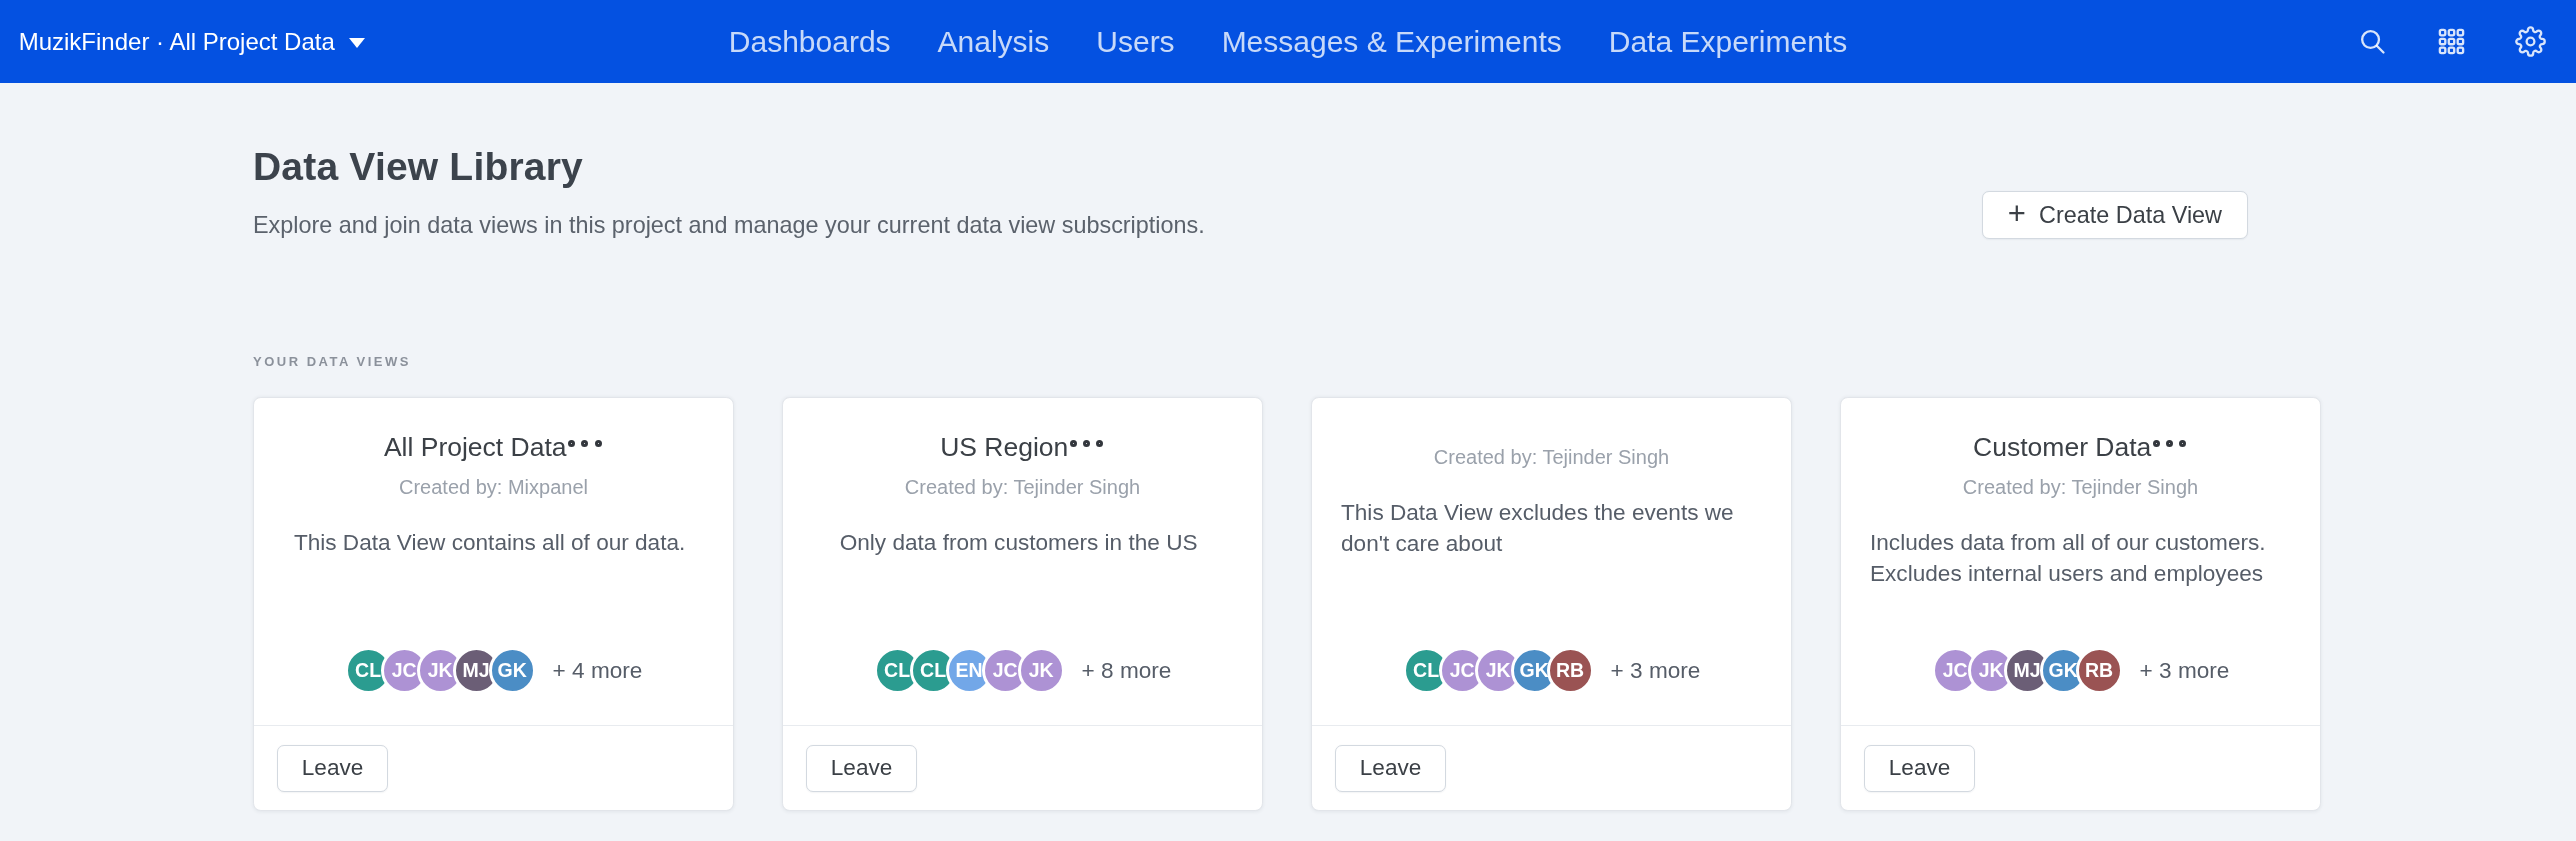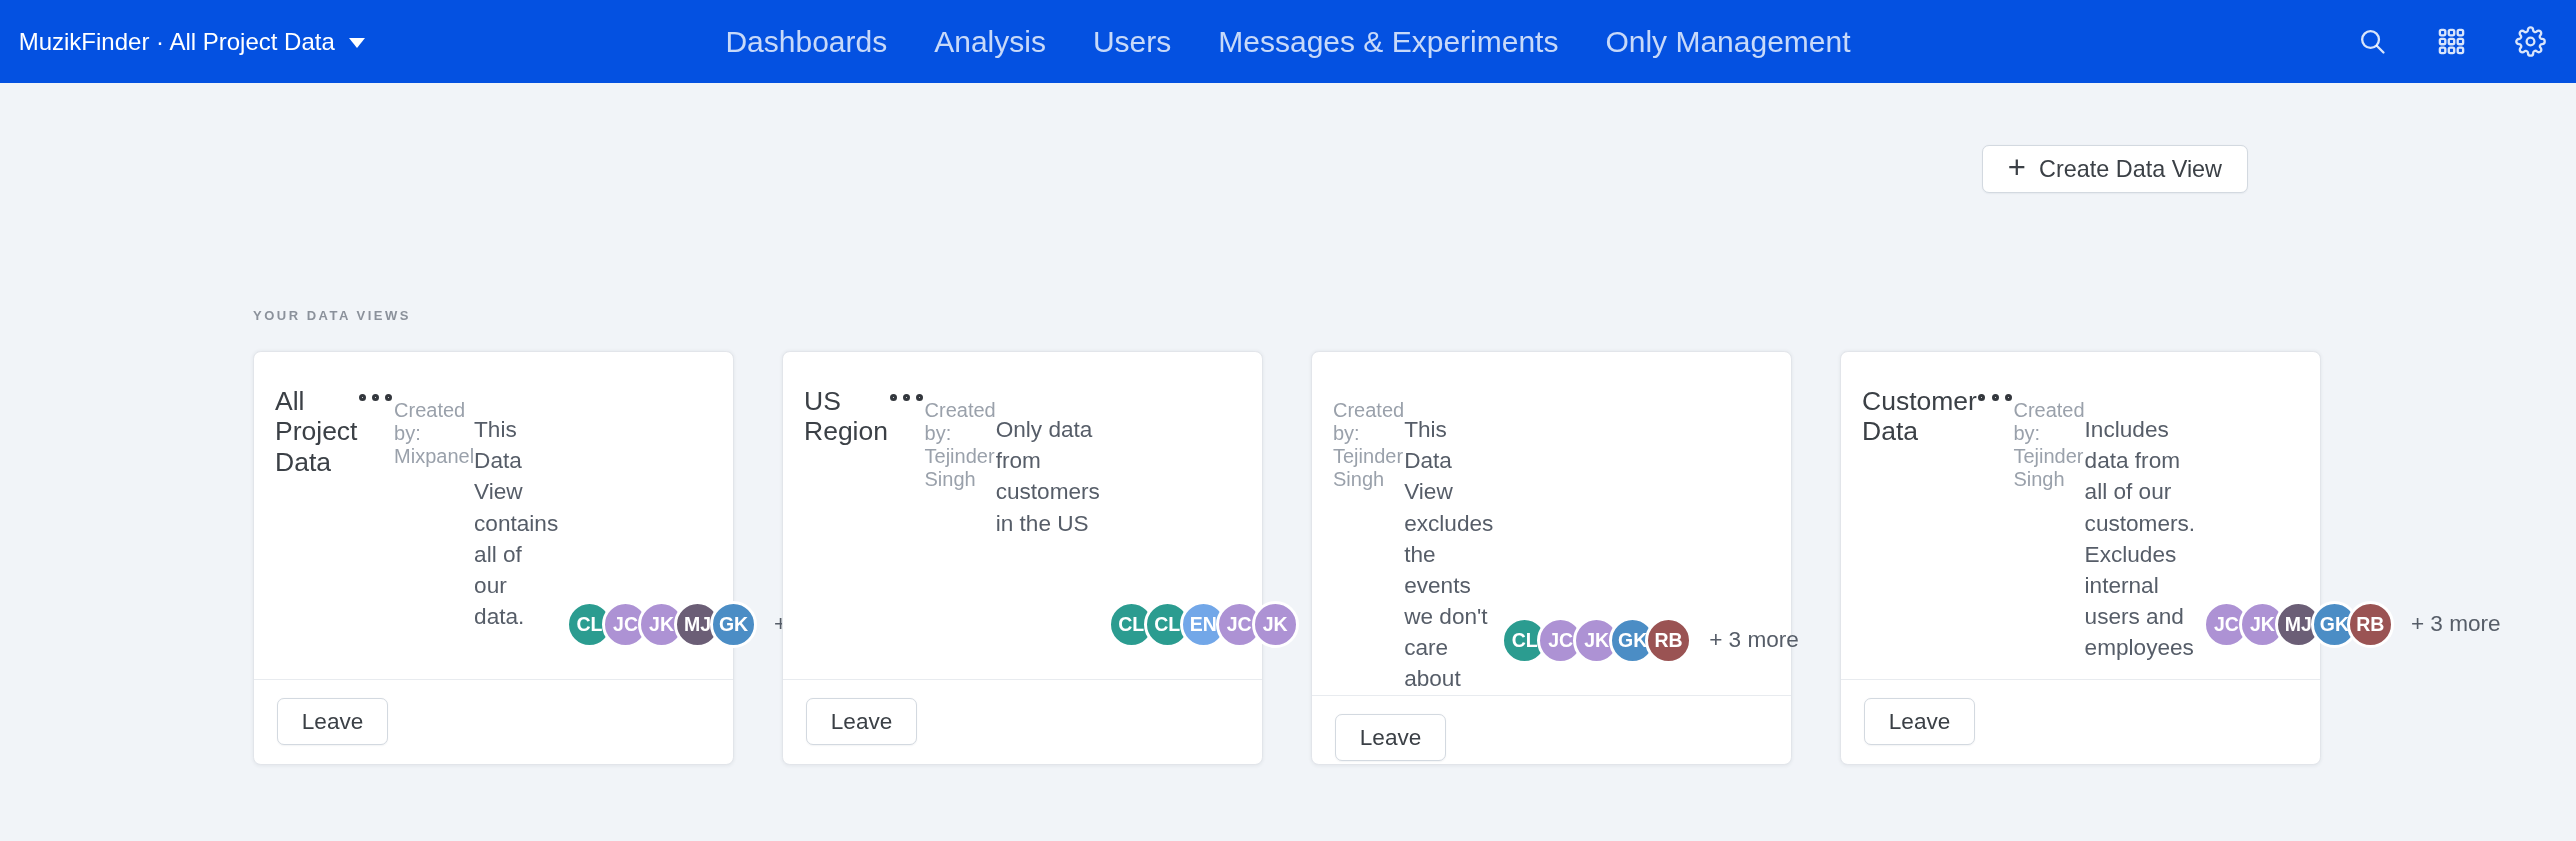--- a/index.html
+++ b/index.html
@@ -38,21 +38,21 @@
   .plus { font-size:31px; font-weight:400; line-height:1; margin-top:-3.9px; color:#3b4046; }
   .section-label { margin-top:115px; font-size:13px; font-weight:700; letter-spacing:2.5px; color:#8b919b; }
   
   .cards { display:flex; gap:48px; margin-top:28px; }
   .card {
     width:481px; height:414px; background:#ffffff;
     border:0.8px solid #e2e5ea; border-radius:7.8px;
     box-shadow:0 0.8px 3.9px rgba(30,40,60,0.07);
     display:flex; flex-direction:column;
   }
-  .card-body { flex:1; display:flex; flex-direction:row; padding:34px 21px 0; }
+  .card-body { flex:1; display:flex; flex-direction:column; padding:34px 29px 0;align-items:center; }
   .card-head { display:flex; align-items:flex-start; }
   .card-title { font-size:26.5px; font-weight:400; color:#3b4046; line-height:1.15; }
   .menu { margin-left:auto; display:flex; gap:6.2px; cursor:pointer; padding:7.8px 1.6px; }
   .dot { width:7px; height:7px; border:3.1px solid #33373d; border-radius:50%; }
   .created { margin-top:13.2px; font-size:20px; color:#9aa1ab; }
   .desc { margin-top:28px; font-size:22.6px; line-height:1.38; color:#565d68; padding-right:7.8px; }
   .avatar-row { margin-top:auto; margin-bottom:31px; display:flex; align-items:center; }
   .avatar {
     width:47px; height:47px; border-radius:50%; border:3.1px solid #ffffff;
     color:#ffffff; font-size:19.5px; font-weight:700;
@@ -70,21 +70,21 @@
 <header class="topbar" data-name="top-nav-bar">
   <div class="brand" data-name="project-switcher">
     <span data-name="project-switcher-label">MuzikFinder · All Project Data</span>
     <span class="caret" data-name="chevron-down-icon"></span>
   </div>
   <nav class="nav" data-name="main-nav">
     <a class="nav-item" data-name="nav-dashboards">Dashboards</a>
     <a class="nav-item" data-name="nav-analysis">Analysis</a>
     <a class="nav-item" data-name="nav-users">Users</a>
     <a class="nav-item" data-name="nav-messages-experiments">Messages &amp; Experiments</a>
-    <a class="nav-item" data-name="nav-data-management">Only Management</a>
+    <a class="nav-item" data-name="nav-data-management">Data Experiments</a>
   </nav>
   <div class="top-icons" data-name="topbar-actions">
     <span class="tool" data-name="search-icon">
       <svg viewBox="0 0 24 24">
           <circle cx="10.5" cy="10.5" r="6.5"></circle>
           <line x1="15.3" y1="15.3" x2="20.5" y2="20.5"></line>
         </svg>
     </span>
     <span class="tool" data-name="apps-grid-icon">
       <svg viewBox="0 0 24 24">
@@ -103,20 +103,24 @@
       <svg viewBox="0 0 24 24">
           <circle cx="12" cy="12" r="3"></circle>
           <path d="M19.4 15a1.65 1.65 0 0 0 .33 1.82l.06.06a2 2 0 0 1 0 2.83 2 2 0 0 1-2.83 0l-.06-.06a1.65 1.65 0 0 0-1.82-.33 1.65 1.65 0 0 0-1 1.51V21a2 2 0 0 1-2 2 2 2 0 0 1-2-2v-.09A1.65 1.65 0 0 0 9 19.4a1.65 1.65 0 0 0-1.82.33l-.06.06a2 2 0 0 1-2.83 0 2 2 0 0 1 0-2.83l.06-.06a1.65 1.65 0 0 0 .33-1.82 1.65 1.65 0 0 0-1.51-1H3a2 2 0 0 1-2-2 2 2 0 0 1 2-2h.09A1.65 1.65 0 0 0 4.6 9a1.65 1.65 0 0 0-.33-1.82l-.06-.06a2 2 0 0 1 0-2.83 2 2 0 0 1 2.83 0l.06.06a1.65 1.65 0 0 0 1.82.33H9a1.65 1.65 0 0 0 1-1.51V3a2 2 0 0 1 2-2 2 2 0 0 1 2 2v.09a1.65 1.65 0 0 0 1 1.51 1.65 1.65 0 0 0 1.82-.33l.06-.06a2 2 0 0 1 2.83 0 2 2 0 0 1 0 2.83l-.06.06a1.65 1.65 0 0 0-.33 1.82V9a1.65 1.65 0 0 0 1.51 1H21a2 2 0 0 1 2 2 2 2 0 0 1-2 2h-.09a1.65 1.65 0 0 0-1.51 1z"></path>
         </svg>
     </span>
   </div>
 </header>
 
 <main data-name="page-content">
   <div class="header-row" data-name="page-header">
+    <div>
+      <h1 data-name="page-title">Data View Library</h1>
+      <p class="subtitle" data-name="page-subtitle">Explore and join data views in this project and manage your current data view subscriptions.</p>
+    </div>
     <button class="btn create-btn" data-name="create-data-view-button">
       <span class="plus" data-name="plus-icon">+</span>
       <span data-name="create-data-view-label">Create Data View</span>
     </button>
   </div>
 
   <div class="section-label" data-name="section-label-your-data-views">YOUR DATA VIEWS</div>
 
   <div class="cards" data-name="data-view-cards">
 

